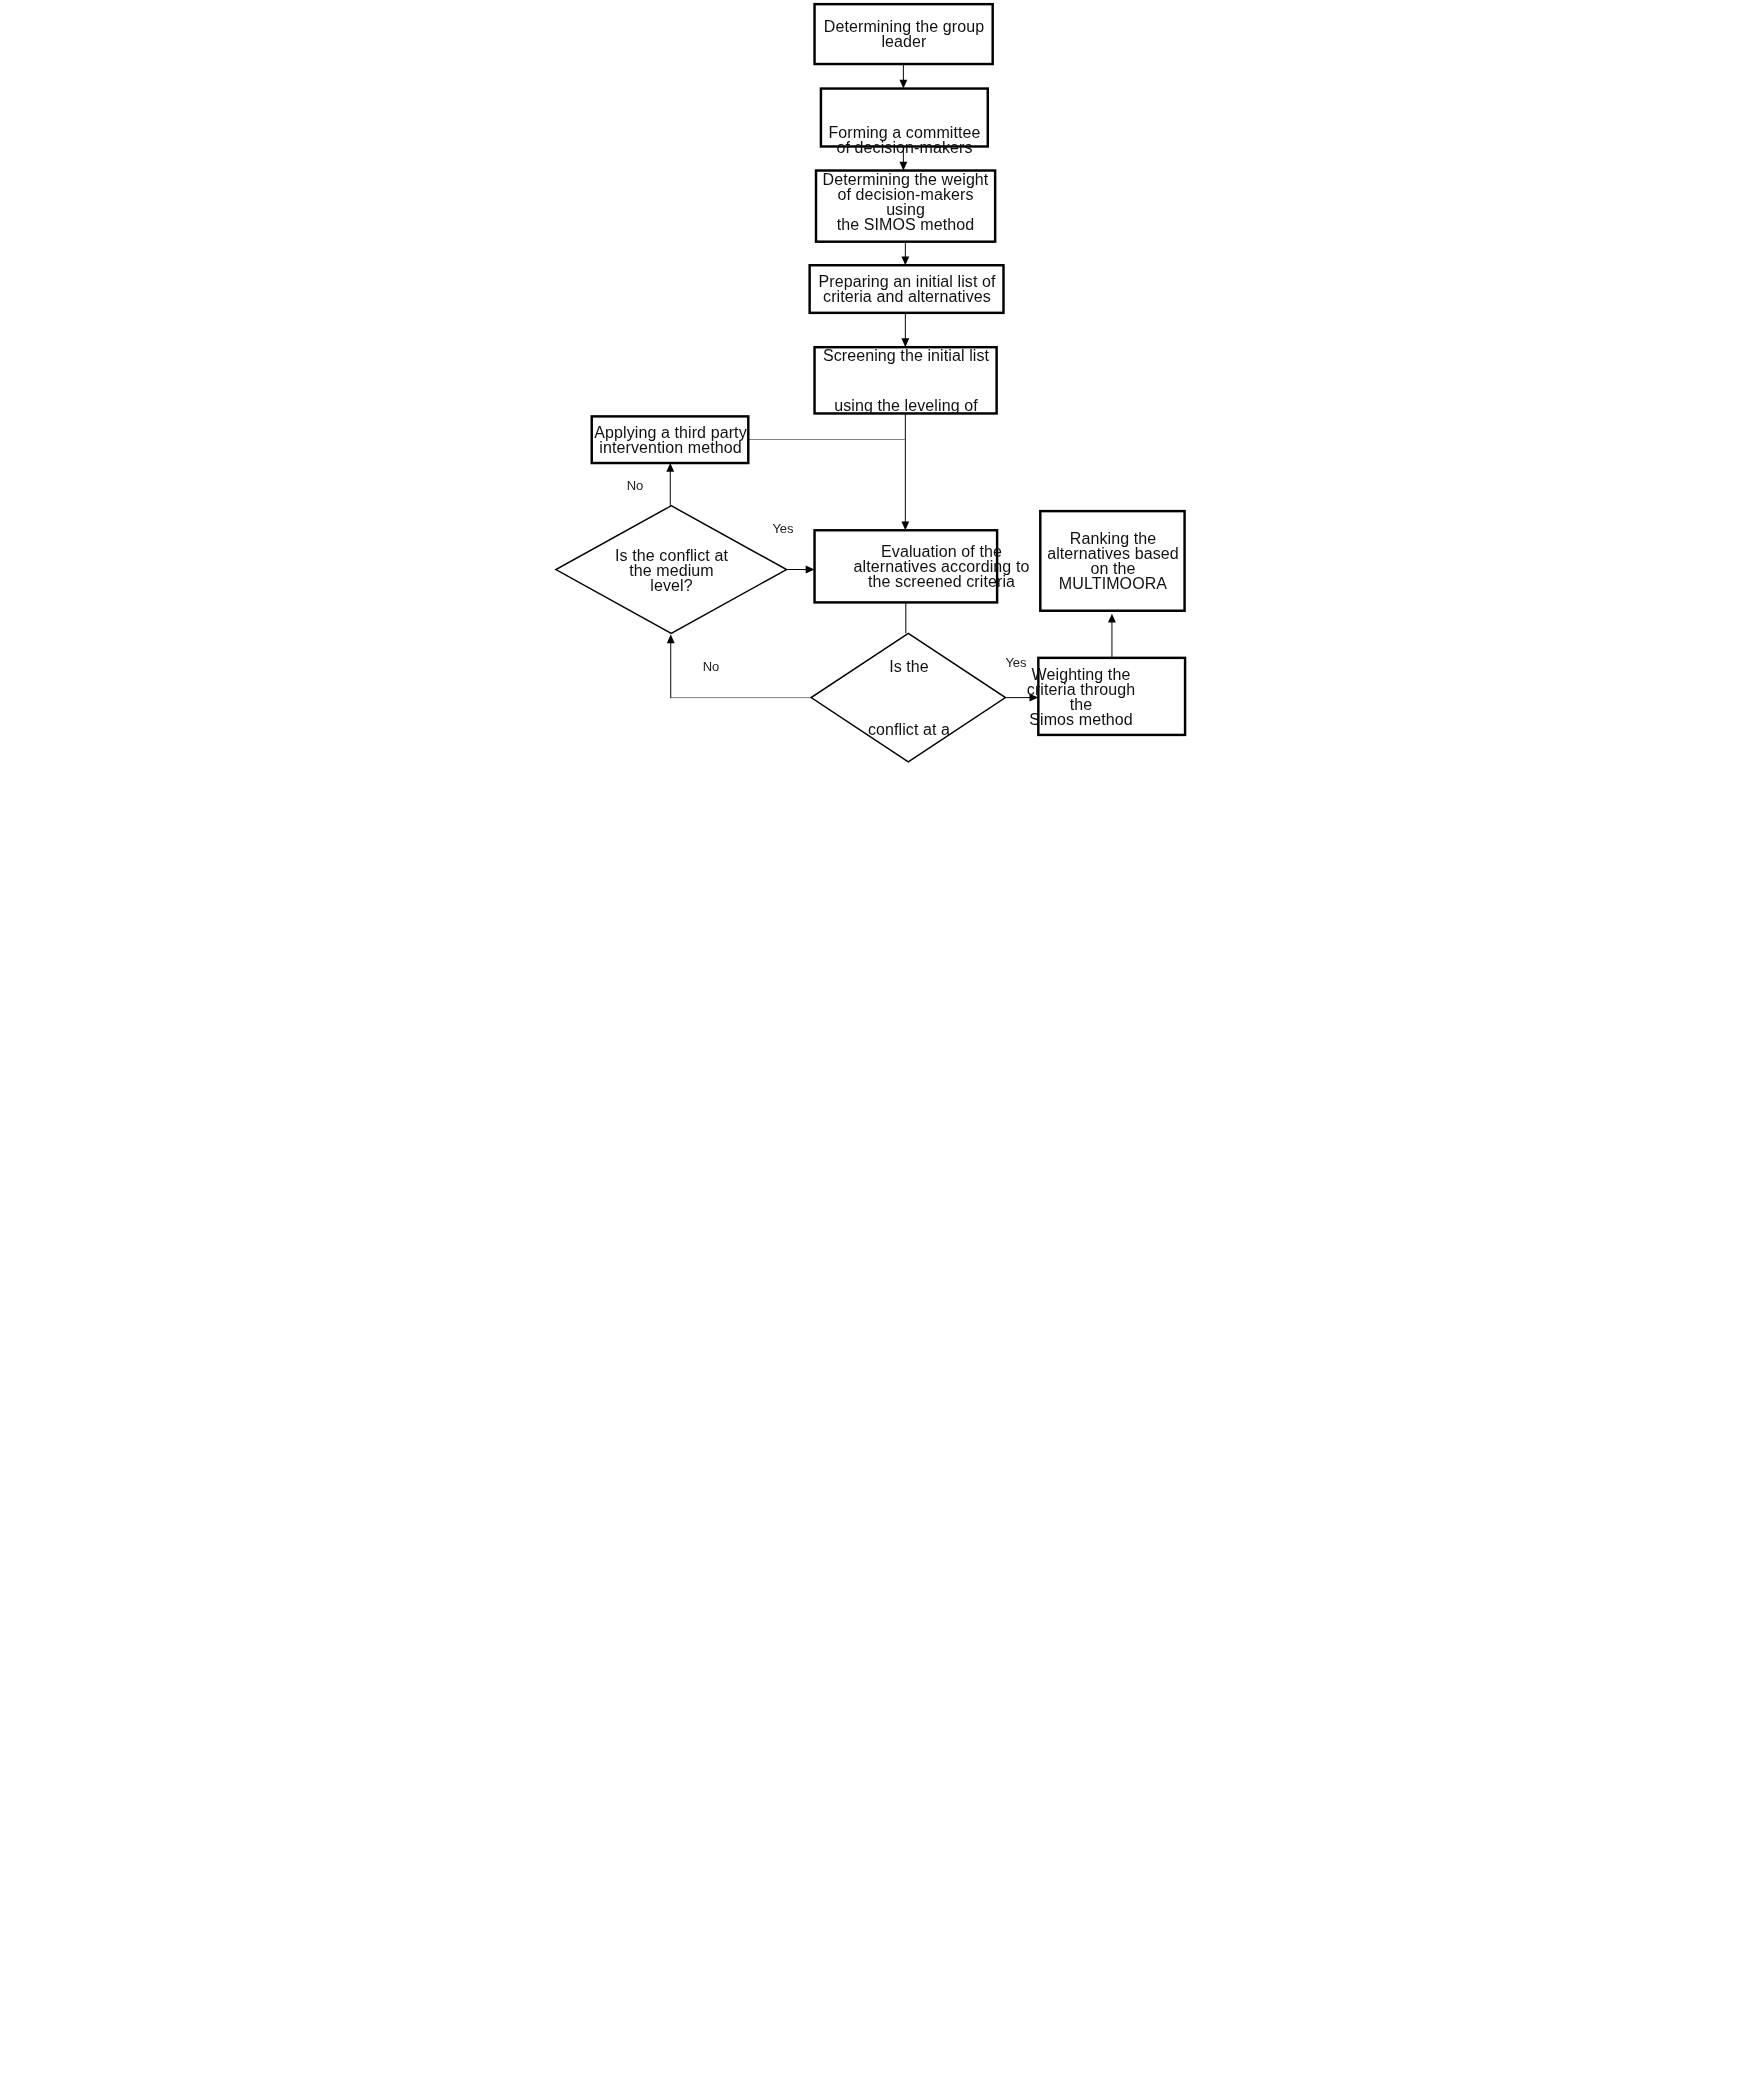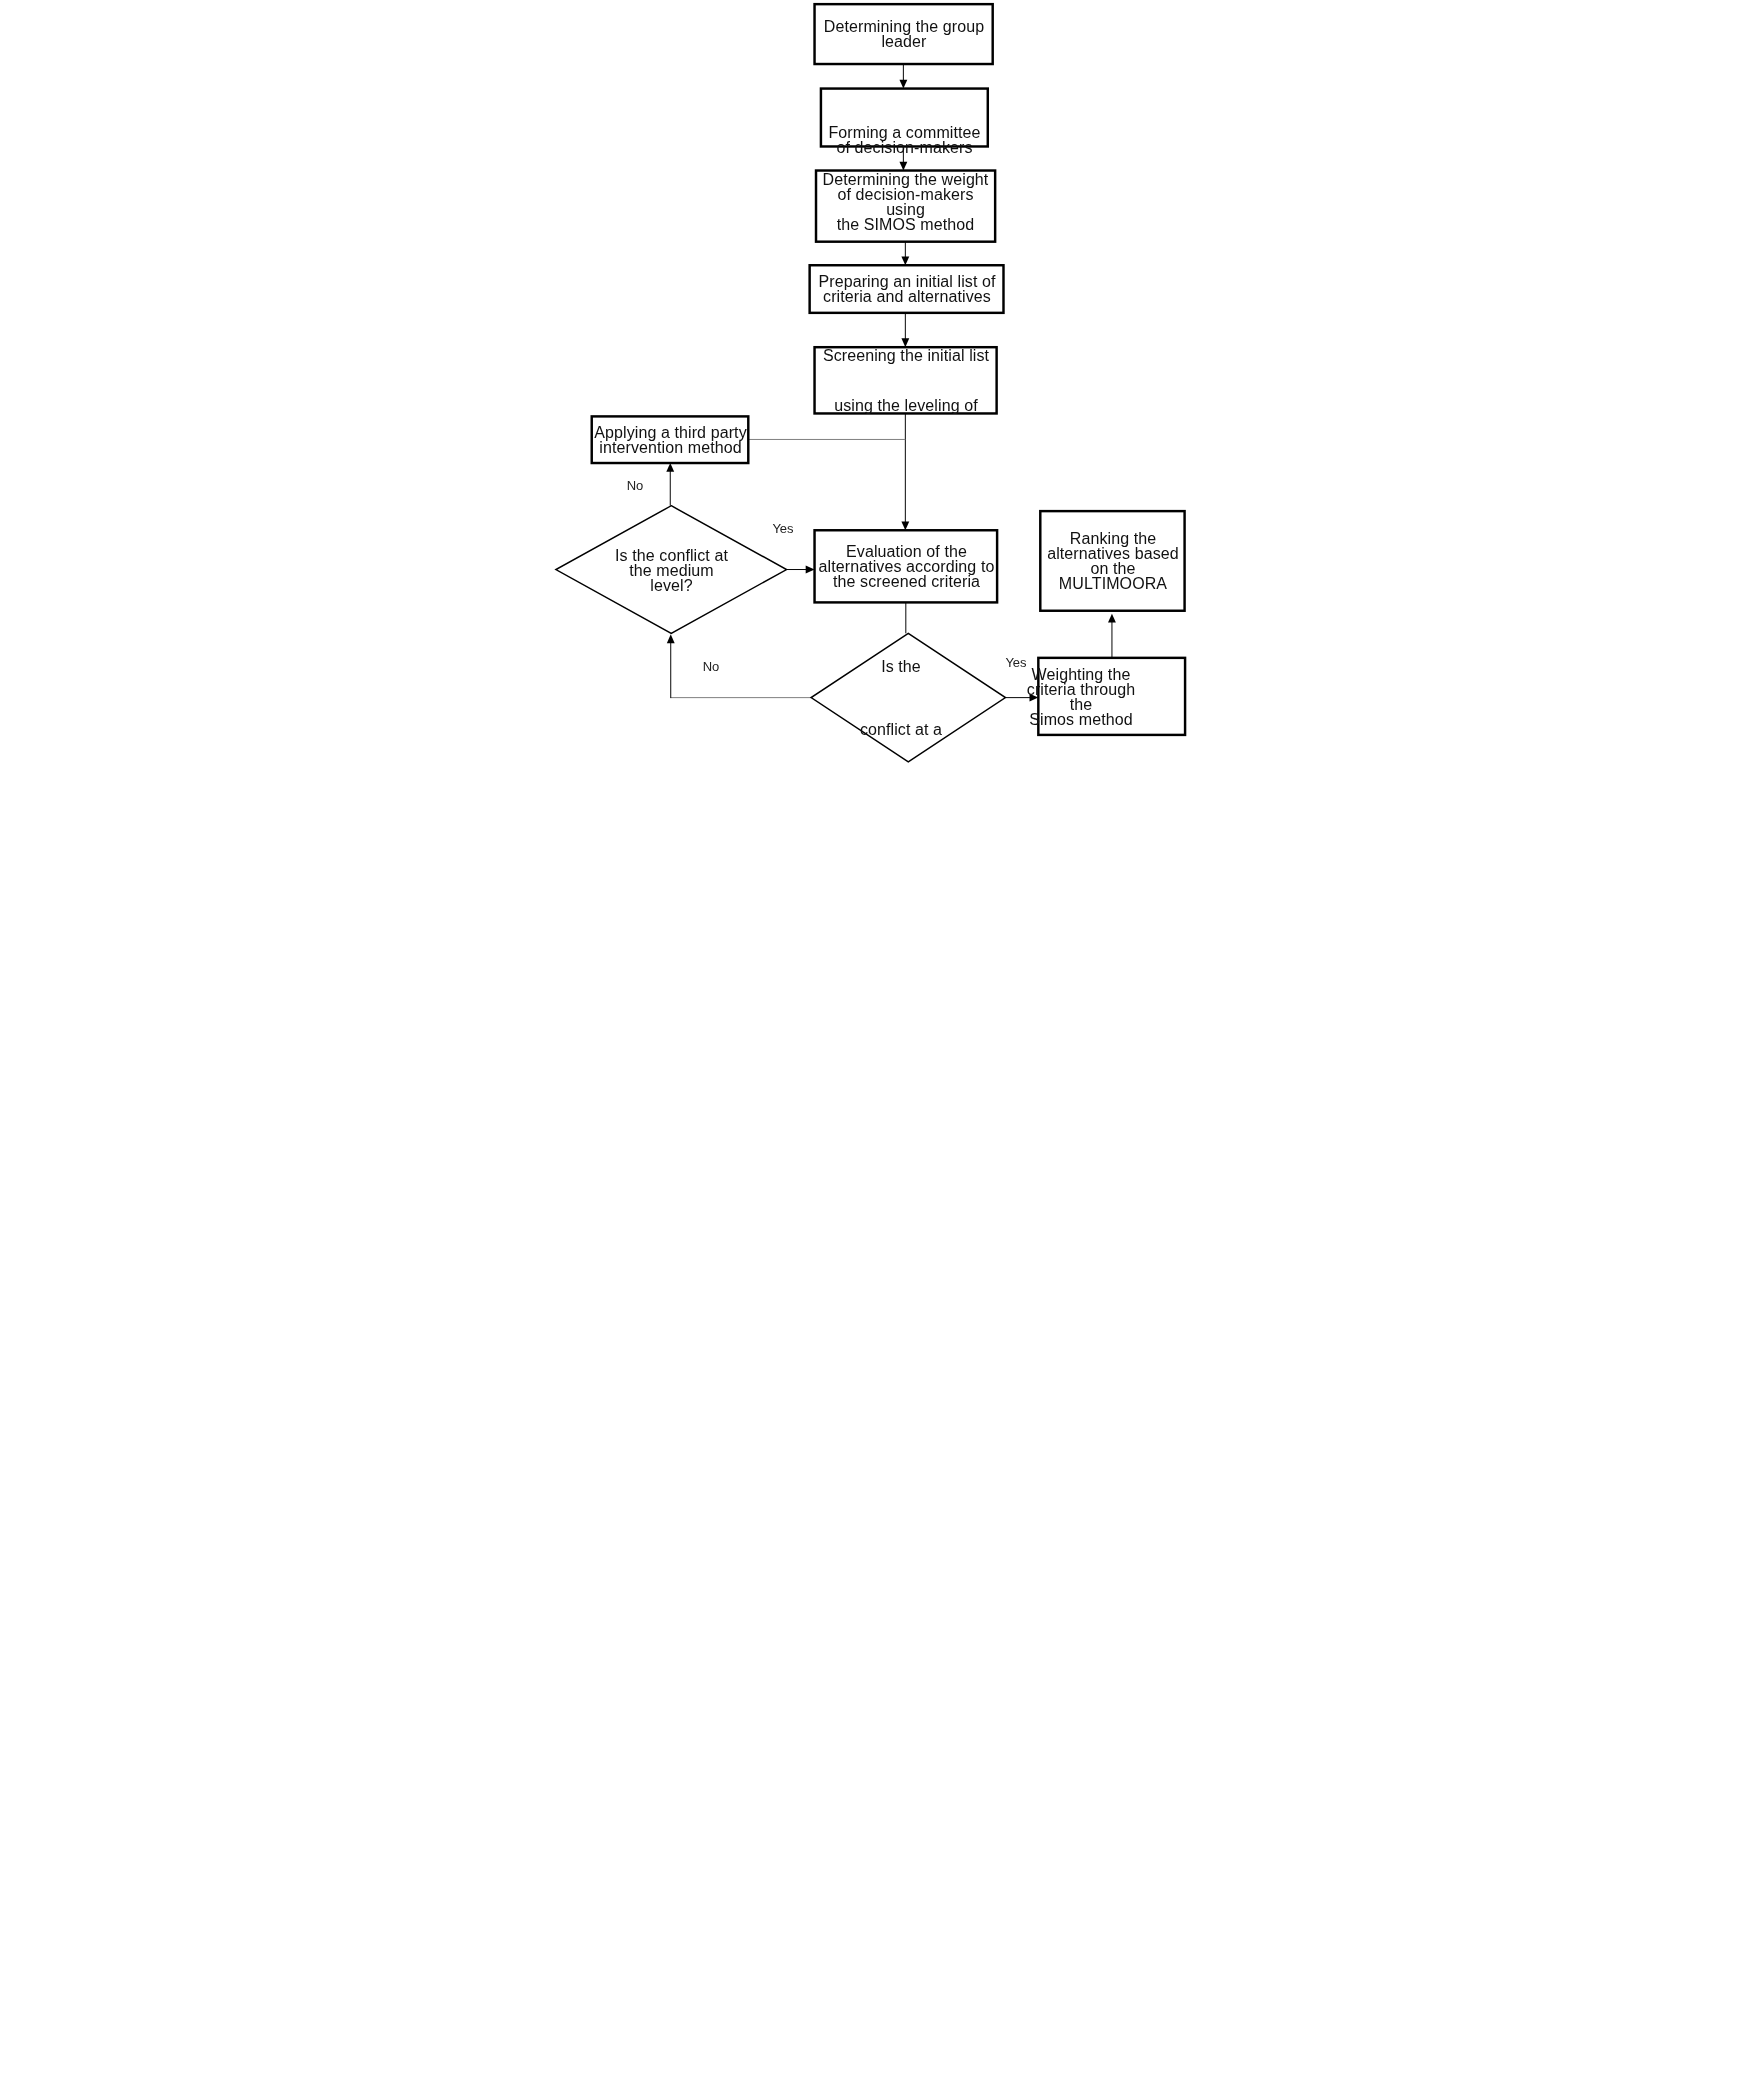--- a/index.html
+++ b/index.html
@@ -118,27 +118,27 @@
     <div>Applying a third party</div>
     <div>intervention method</div>
   </div>
 
   <div class="node-text" style="left:29.5px; top:538px; width:182px; height:64px;">
     <div>Is the conflict at</div>
     <div>the medium</div>
     <div>level?</div>
   </div>
 
-  <div class="node-text" style="left:264px; top:530px; width:183px; height:72px;">
+  <div class="node-text" style="left:264px; top:530px; width:183px; height:72px;padding-left:35px;">
     <div>Evaluation of the</div>
     <div>alternatives according to</div>
     <div>the screened criteria</div>
   </div>
 
-  <div class="node-text" style="left:259px; top:666px; width:182px; height:64px;gap:48px;">
+  <div class="node-text" style="left:267px; top:666px; width:182px; height:64px;gap:48px;">
     <div>Is the</div>
     <div>conflict at a</div>
   </div>
 
   <div class="node-text" style="left:464px; top:658px; width:132px; height:77px;">
     <div>Weighting the</div>
     <div>criteria through the</div>
     <div>Simos method</div>
   </div>
 

